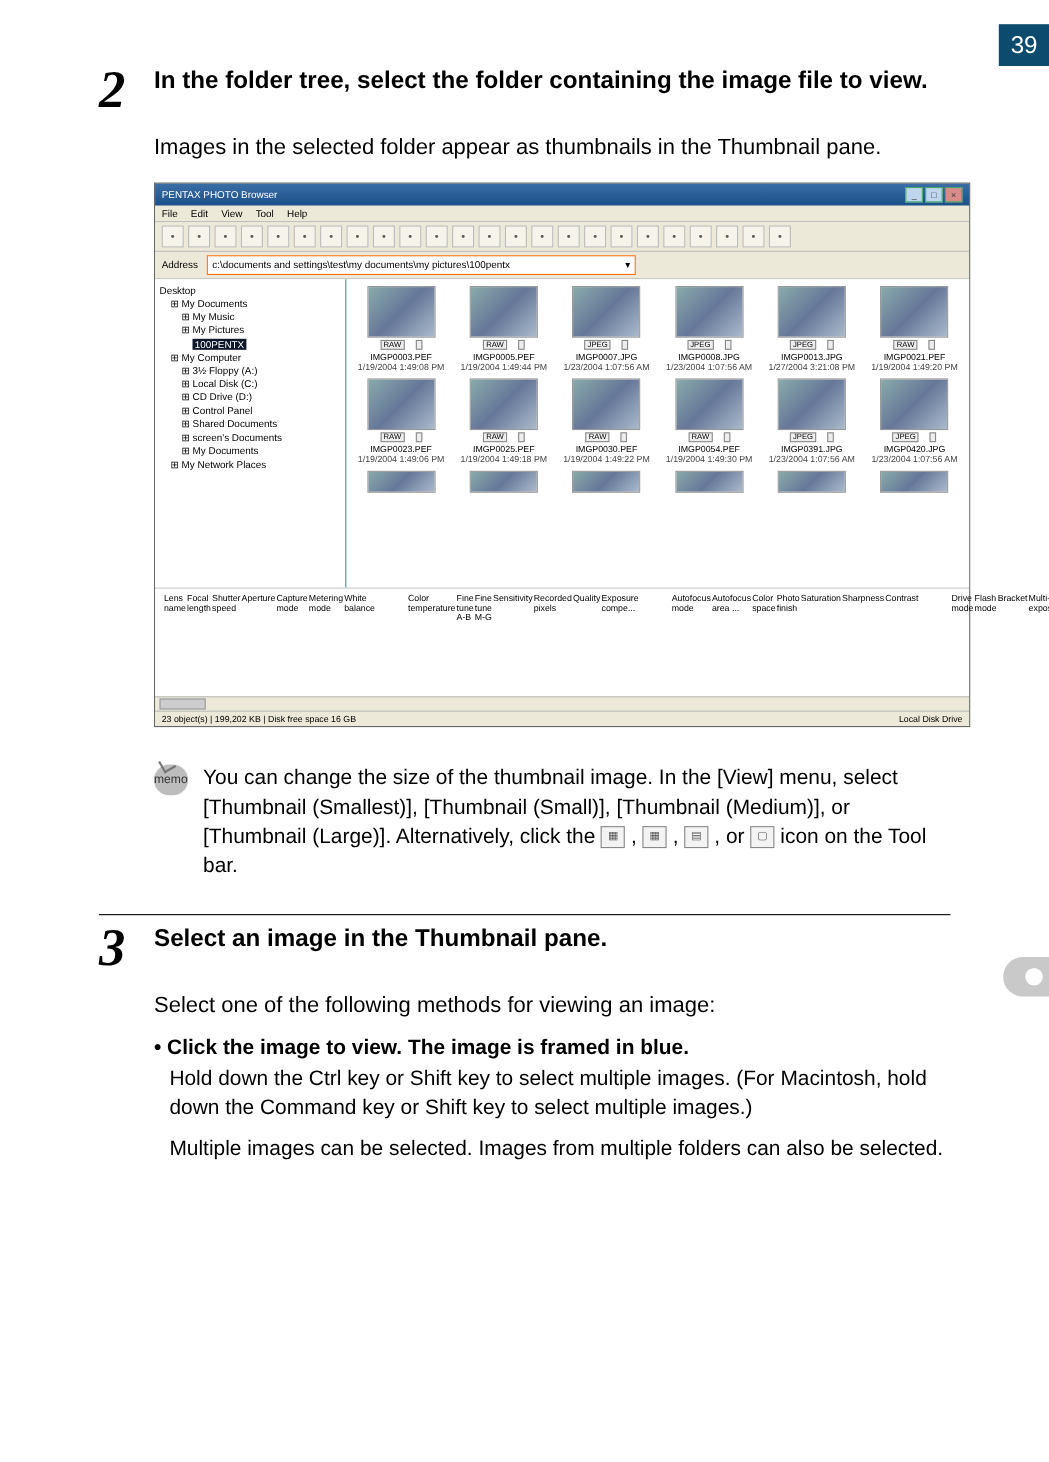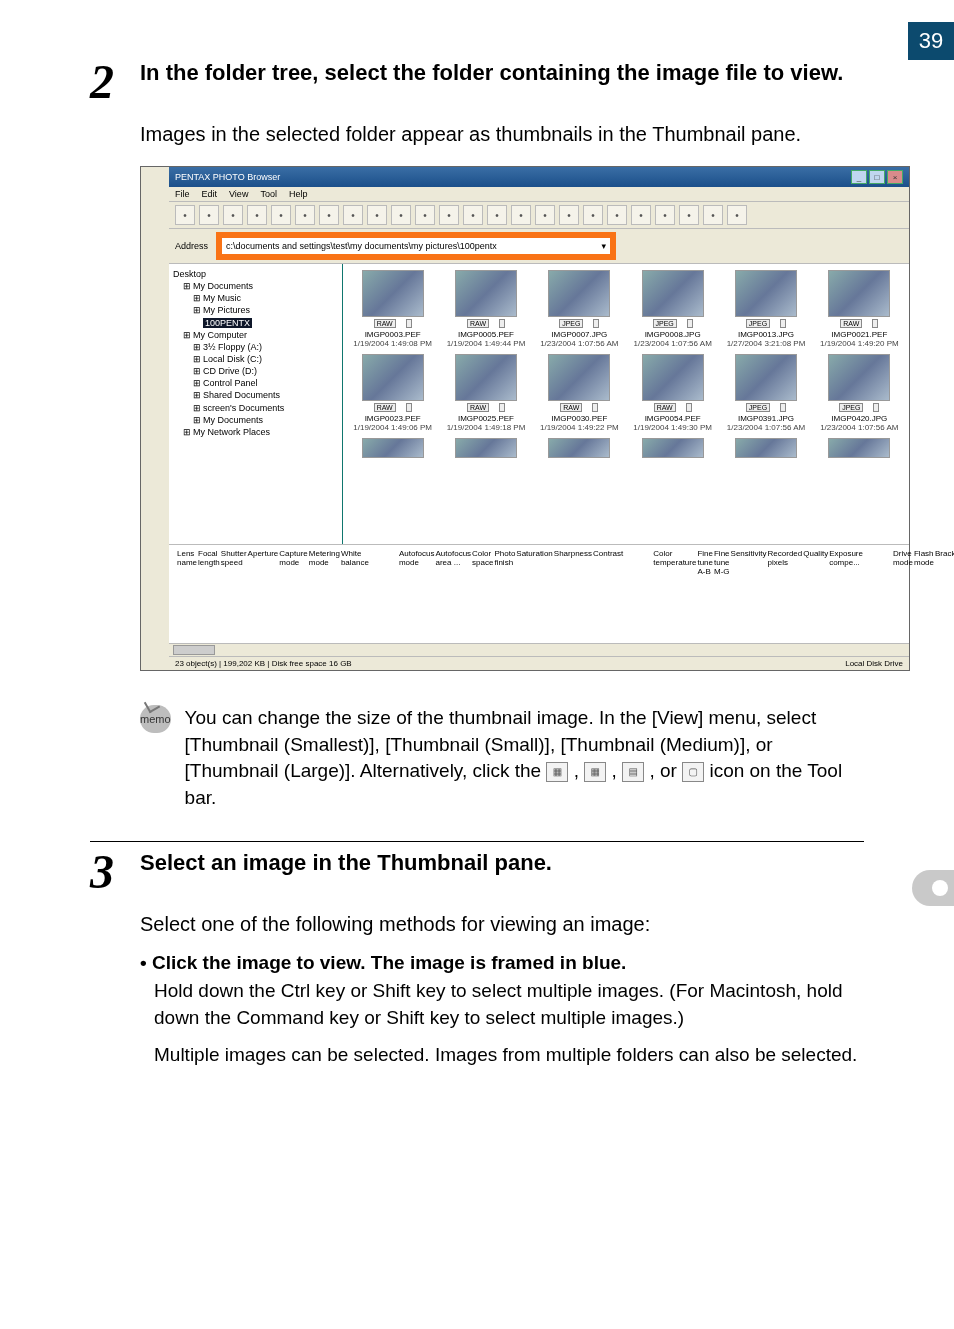--- a/index.html
+++ b/index.html
@@ -55,21 +55,20 @@
     margin: 14px 0 14px 50px;
   }
   .screenshot {
     margin: 18px 0 0 50px;
     width: 740px;
     border: 1px solid #666;
     font-family: Tahoma, Arial, sans-serif;
     font-size: 9px;
     color: #000;
     background: #ece9d8;
-    padding-left: 28px;
   }
   .titlebar {
     background: linear-gradient(#3a6ea5, #1b4f8a);
     color: #fff;
     padding: 3px 6px;
     display: flex;
     justify-content: space-between;
     align-items: center;
   }
   .win-btns { display: flex; gap: 2px; }
@@ -109,21 +108,21 @@
     align-items: center;
     gap: 8px;
     padding: 3px 6px;
     background: #ece9d8;
     border-bottom: 1px solid #bbb;
   }
   .addr-input {
     flex: 1;
     max-width: 380px;
     height: 16px;
-    border: 6px solid #f97316;
+    border: 1px solid #f97316;
     background: #fff;
     padding: 0 4px;
     font-size: 9px;
     display: flex;
     align-items: center;
     justify-content: space-between;
     text-align: right;
   }
   .ss-body {
     display: flex;
@@ -502,36 +501,36 @@
         <div class="info-col">
           <div>Lens name</div>
           <div>Focal length</div>
           <div>Shutter speed</div>
           <div>Aperture</div>
           <div>Capture mode</div>
           <div>Metering mode</div>
           <div>White balance</div>
         </div>
         <div class="info-col">
+          <div>Color temperature</div>
+          <div>Fine tune A-B</div>
+          <div>Fine tune M-G</div>
+          <div>Sensitivity</div>
+          <div>Recorded pixels</div>
+          <div>Quality</div>
+          <div>Exposure compe...</div>
+        </div>
+        <div class="info-col">
           <div>Autofocus mode</div>
           <div>Autofocus area ...</div>
           <div>Color space</div>
           <div>Photo finish</div>
           <div>Saturation</div>
           <div>Sharpness</div>
           <div>Contrast</div>
-        </div>
-        <div class="info-col">
-          <div>Color temperature</div>
-          <div>Fine tune A-B</div>
-          <div>Fine tune M-G</div>
-          <div>Sensitivity</div>
-          <div>Recorded pixels</div>
-          <div>Quality</div>
-          <div>Exposure compe...</div>
         </div>
         <div class="info-col">
           <div>Drive mode</div>
           <div>Flash mode</div>
           <div>Bracket</div>
           <div>Multi-exposure</div>
           <div>Firmware/Softw...</div>
           <div>Shooting date/time</div>
           <div>Camera model</div>
         </div>

